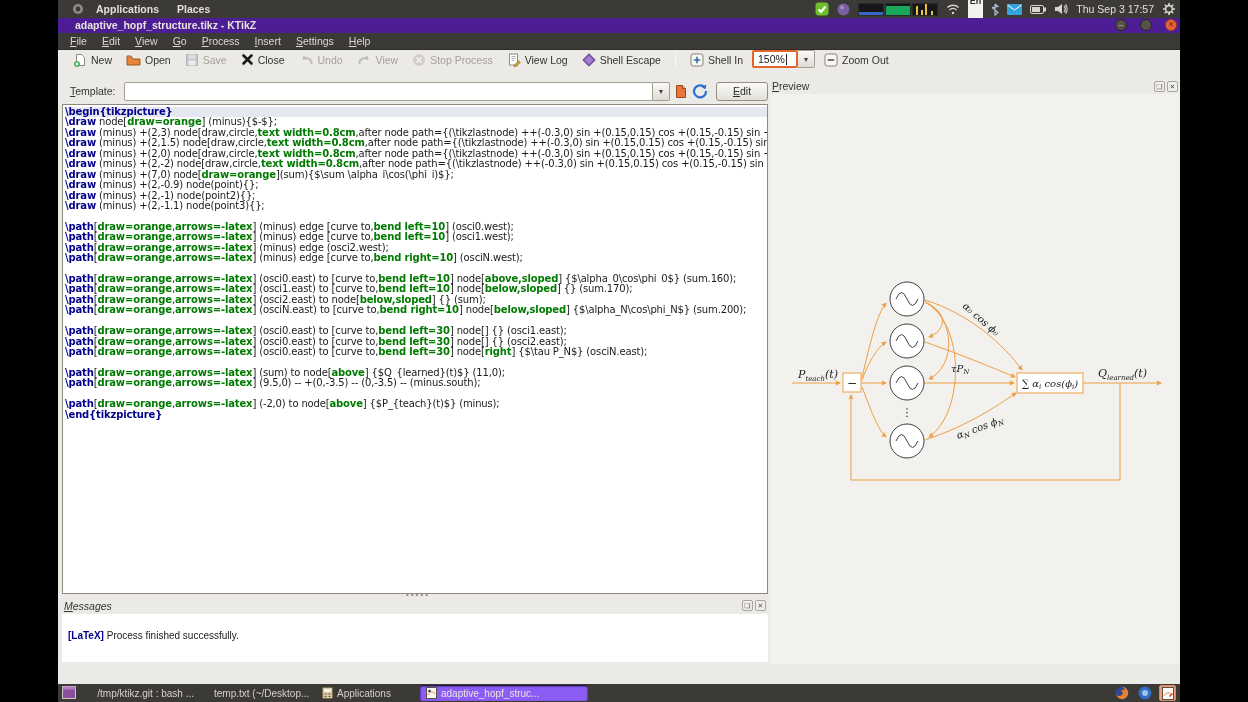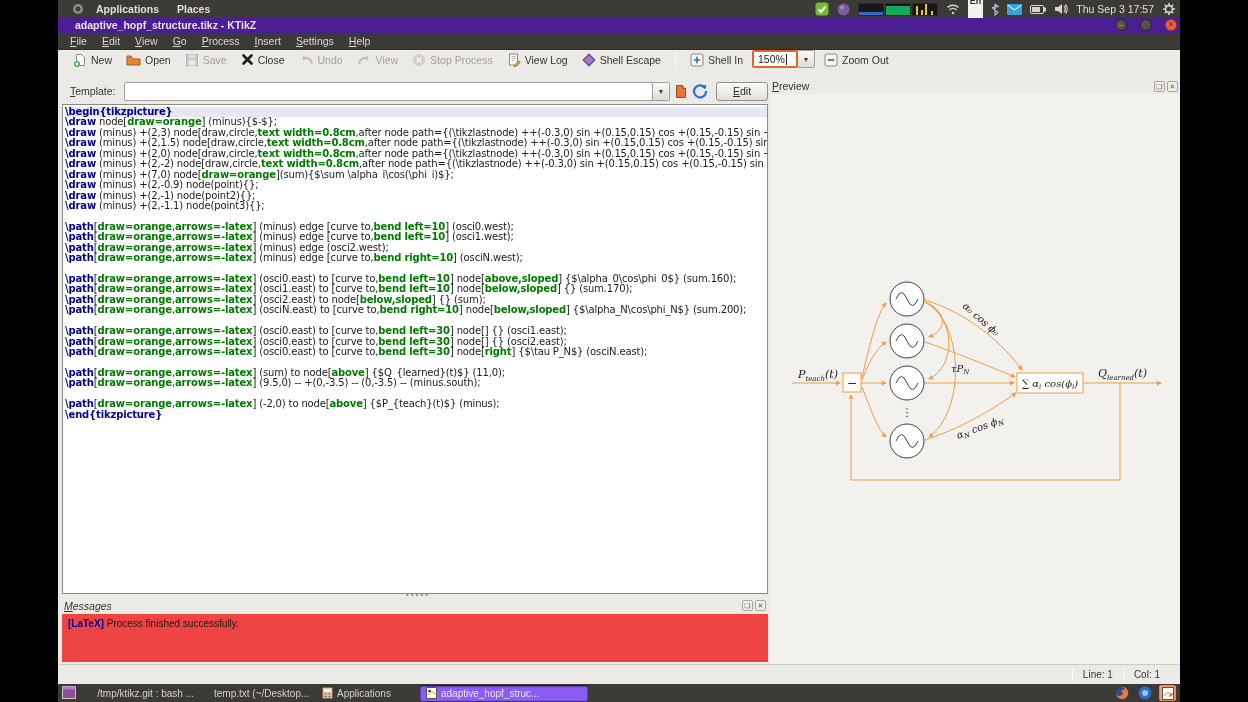--- a/index.html
+++ b/index.html
@@ -83,22 +83,22 @@
   #hsplit { position:absolute; left:330px; top:543px; width:60px; height:5px; color:#8f8a81; font-size:8px;
             line-height:4px; text-align:center; letter-spacing:2px;}
 
   
   .dockhdr { position:absolute; font-size:10.5px; color:#35342f; display:flex; align-items:center; }
   #msg-hdr { left:4px; top:548px; width:706px; height:15px; }
   #msg-hdr .t { margin-left:2px;font-style:italic; }
   .dockbtns { margin-left:auto; display:flex; gap:2px; margin-right:2px; }
   .dockbtn { width:11px; height:11px; border:1px solid #a9a49c; background:#f1efeb; font-size:7px; line-height:9px;
              text-align:center; color:#555; border-radius:2px;}
-  #msg-body { position:absolute; left:4px; top:564px; width:706px; height:48px; background:#ef4444; font-size:10px;
-              color:#1a1a1a; padding:4px 6px; }
+  #msg-body { position:absolute; left:4px; top:564px; width:706px; height:48px; background:#ffffff; font-size:10px;
+              color:#1a1a1a; padding:16px 6px; }
   #msg-body .tag { color:#00008b; font-weight:bold; }
 
   
   #prev-hdr { left:712px; top:28px; width:410px; height:16px; }
   #prev-hdr .t { margin-left:2px; }
   #preview { position:absolute; left:712px; top:44px; width:410px; height:570px; background:#f2f1ed; }
   #diagram { position:absolute; left:20px; top:186px; }
 
   
   #statusbar { position:absolute; left:0; top:614px; width:1122px; height:20px; background:#eceae6;
@@ -442,26 +442,20 @@
         <text x="232" y="107" font-family="DejaVu Serif,serif" font-style="italic" font-size="10" fill="#1a1a1a"><tspan>∑ α</tspan><tspan dy="2" font-size="7">i</tspan><tspan dy="-2"> cos(ϕ</tspan><tspan dy="2" font-size="7">i</tspan><tspan dy="-2">)</tspan></text>
 
         <text x="8" y="98" font-family="DejaVu Serif,serif" font-style="italic" font-size="11" fill="#1a1a1a"><tspan>P</tspan><tspan dy="2.5" font-size="7">teach</tspan><tspan dy="-2.5">(t)</tspan></text>
         <text x="308" y="97" font-family="DejaVu Serif,serif" font-style="italic" font-size="11" fill="#1a1a1a"><tspan>Q</tspan><tspan dy="2.5" font-size="7">learned</tspan><tspan dy="-2.5">(t)</tspan></text>
         <text transform="translate(172,27) rotate(41)" font-family="DejaVu Serif,serif" font-style="italic" font-size="10" fill="#1a1a1a">α₀ cos ϕ₀</text>
         <text transform="translate(168,159) rotate(-20)" font-family="DejaVu Serif,serif" font-style="italic" font-size="10" fill="#1a1a1a"><tspan>α</tspan><tspan dy="2" font-size="7">N</tspan><tspan dy="-2"> cos ϕ</tspan><tspan dy="2" font-size="7">N</tspan></text>
         <text x="161" y="92" font-family="DejaVu Serif,serif" font-style="italic" font-size="10" fill="#1a1a1a"><tspan>τP</tspan><tspan dy="2" font-size="7">N</tspan></text>
       </svg>
     </div>
 
-    <div id="statusbar">
-      <span class="st-sep"></span>
-      <span>Line: 1</span>
-      <span class="st-sep"></span>
-      <span>Col: 1</span>
-    </div>
   </div>
 
   <div id="taskbar">
     <span class="show-desktop">
       <svg width="14" height="13">
           <rect x="0.5" y="0.5" width="13" height="12" fill="#8a4f9e" stroke="#cfc9c0"></rect>
           <rect x="0.5" y="0.5" width="13" height="3" fill="#b07cc4"></rect>
         </svg>
     </span>
     <span class="task-item" id="task1">

